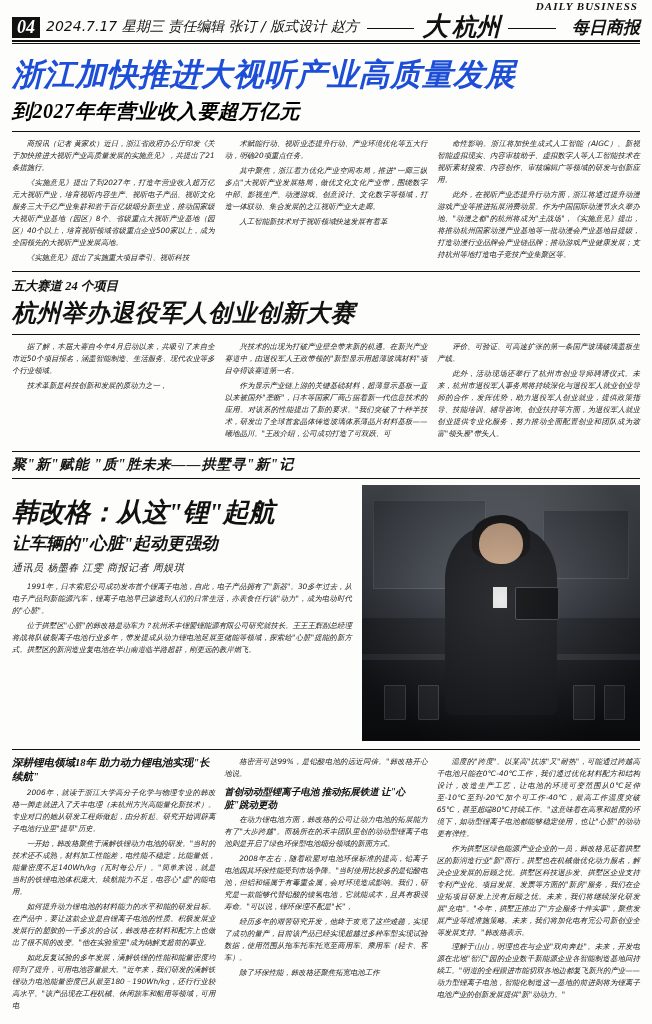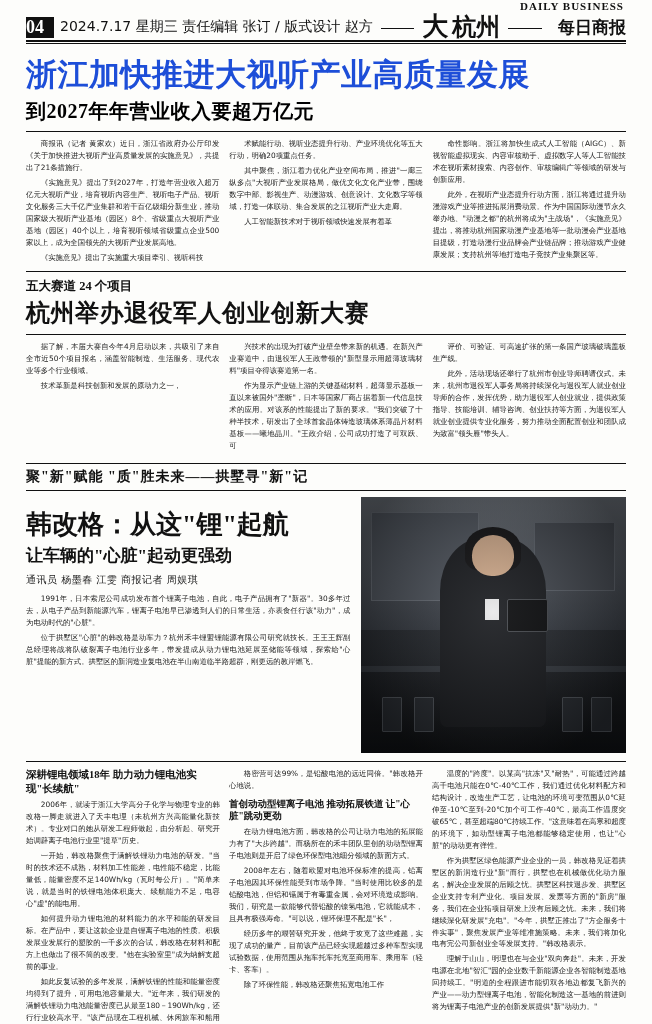--- a/index.html
+++ b/index.html
@@ -4,36 +4,36 @@
 <style>
   html,body{margin:0;padding:0;}
   body{
     width:652px;height:1024px;
     background:#fdfdfb;
     font-family:"DejaVu Sans","Liberation Sans",sans-serif;
     color:#111;
     overflow:hidden;
     position:relative;
   }
-  .page{position:relative;width:652px;height:1024px;box-sizing:border-box;padding:0 26px;}
+  .page{position:relative;width:652px;height:1024px;box-sizing:border-box;padding:0 12px;font-style:italic;}
 
   
   .masthead{position:relative;height:40px;}
   .daily-business{
     position:absolute;right:2px;top:0px;
     font-size:11px;letter-spacing:1px;color:#111;font-weight:bold;
     font-family:"Liberation Serif",serif;
   }
   .mast-row{
     position:absolute;left:0;right:0;top:14px;height:26px;
     display:flex;align-items:center;
   }
   .pagenum{
     background:#111;color:#fff;font-size:18px;font-weight:bold;
-    width:28px;height:21px;line-height:21px;text-align:left;
+    width:28px;height:21px;line-height:21px;text-align:center;
     font-family:"Liberation Serif",serif;
   }
   .mast-date{
     font-size:14px;margin-left:6px;color:#111;white-space:nowrap;
   }
   .mast-rule{flex:1;height:0;border-top:1px solid #111;margin:0 8px;position:relative;top:1px;}
   .mast-logo{display:flex;align-items:center;gap:4px;}
   .mast-logo .da{
     font-family:"Liberation Serif",serif;font-size:26px;font-weight:bold;line-height:1;
   }

